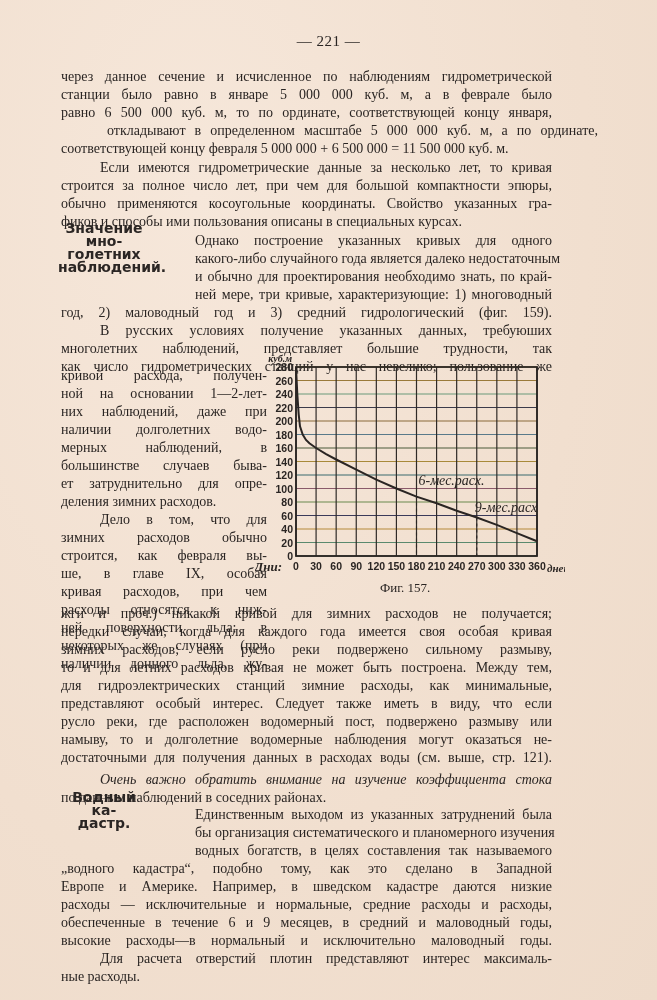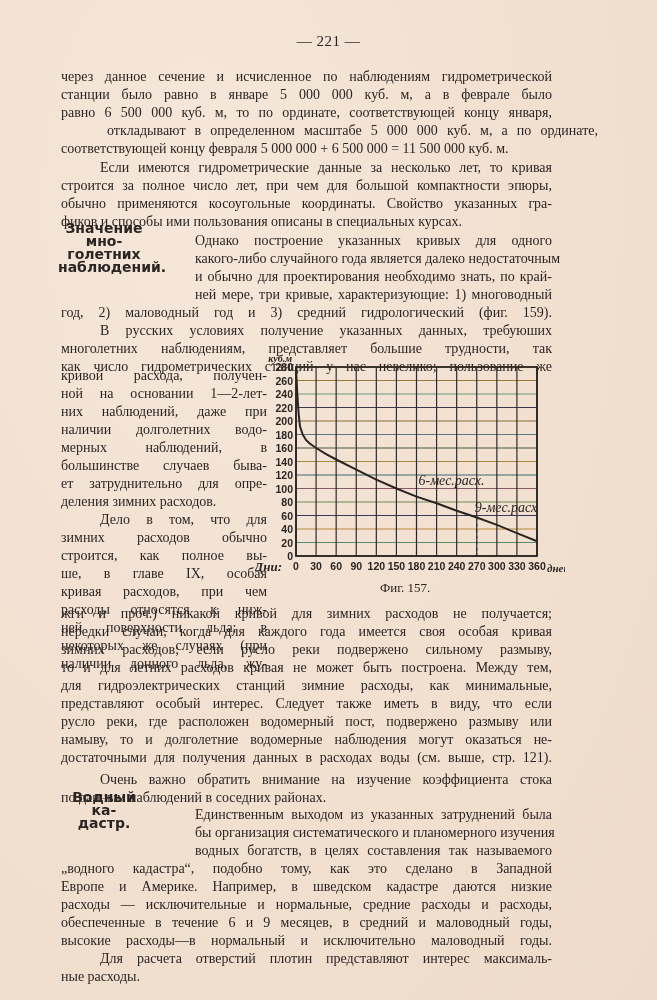--- a/index.html
+++ b/index.html
@@ -51,49 +51,49 @@
     <div class="line indent" style="top: 159px;">Если имеются гидрометрические данные за несколько лет, то кривая</div>
     <div class="line " style="top: 177px;">строится за полное число лет, при чем для большой компактности эпюры,</div>
     <div class="line " style="top: 195px;">обычно применяются косоугольные координаты. Свойство указанных гра-</div>
     <div class="line last" style="top: 213px;">фиков и способы ими пользования описаны в специальных курсах.</div>
     <div class="line mid" style="top: 232px; left: 195px;">Однако построение указанных кривых для одного</div>
     <div class="line mid" style="top: 250px;">какого-либо случайного года является далеко недостаточным</div>
     <div class="line mid" style="top: 268px;">и обычно для проектирования необходимо знать, по край-</div>
     <div class="line mid" style="top: 286px;">ней мере, три кривые, характеризующие: 1) многоводный</div>
     <div class="line " style="top: 304px;">год, 2) маловодный год и 3) средний гидрологический (фиг. 159).</div>
     <div class="line indent" style="top: 322px;">В русских условиях получение указанных данных, требуюших</div>
-    <div class="line " style="top: 340px;">многолетних наблюдениям, представляет большие трудности, так</div>
+    <div class="line " style="top: 340px;">многолетних наблюдений, представляет большие трудности, так</div>
     <div class="line " style="top: 358px;">как число гидрометрических станций у нас невелико; пользование же</div>
     <div class="line short" style="top: 367px;">кривой расхода, получен-</div>
     <div class="line short" style="top: 385px;">ной на основании 1—2-лет-</div>
     <div class="line short" style="top: 403px;">них наблюдений, даже при</div>
     <div class="line short" style="top: 421px;">наличии долголетних водо-</div>
     <div class="line short" style="top: 439px;">мерных наблюдений, в</div>
     <div class="line short" style="top: 457px;">большинстве случаев быва-</div>
     <div class="line short" style="top: 475px;">ет затруднительно для опре-</div>
     <div class="line short last" style="top: 493px;">деления зимних расходов.</div>
     <div class="line shortind" style="top: 511px;">Дело в том, что для</div>
     <div class="line short" style="top: 529px;">зимних расходов обычно</div>
-    <div class="line short" style="top: 547px;">строится, как полное вы-</div>
+    <div class="line short" style="top: 547px;">строится, как февраля вы-</div>
     <div class="line short" style="top: 565px;">ше, в главе IX, особая</div>
     <div class="line short" style="top: 583px;">кривая расходов, при чем</div>
     <div class="line short" style="top: 601px;">расходы относятся к ниж-</div>
     <div class="line short" style="top: 619px;">ней поверхности льда; в</div>
     <div class="line short" style="top: 637px;">некоторых же случаях (при</div>
     <div class="line short" style="top: 655px;">наличии донного льда, жу-</div>
     <div class="line " style="top: 605px;">жги и проч.) никакой кривой для зимних расходов не получается;</div>
     <div class="line " style="top: 623px;">нередки случаи, когда для каждого года имеется своя особая кривая</div>
     <div class="line " style="top: 641px;">зимних расходов; если русло реки подвержено сильному размыву,</div>
     <div class="line " style="top: 659px;">то и для летних расходов кривая не может быть построена. Между тем,</div>
     <div class="line " style="top: 677px;">для гидроэлектрических станций зимние расходы, как минимальные,</div>
     <div class="line " style="top: 695px;">представляют особый интерес. Следует также иметь в виду, что если</div>
     <div class="line " style="top: 713px;">русло реки, где расположен водомерный пост, подвержено размыву или</div>
     <div class="line " style="top: 731px;">намыву, то и долголетние водомерные наблюдения могут оказаться не-</div>
     <div class="line " style="top: 749px;">достаточными для получения данных в расходах воды (см. выше, стр. 121).</div>
-    <div class="line indent" style="top: 771px;">Очень важно обратить внимание на изучение коэффициента стока</div>
+    <div class="line indent" style="top: 771px; font-style: italic;">Очень важно обратить внимание на изучение коэффициента стока</div>
     <div class="line last" style="top: 789px;">по данным наблюдений в соседних районах.</div>
     <div class="line mid indentmid" style="top: 806px; left: 195px; width: 357px; padding-left: 0px;">Единственным выходом из указанных затруднений была</div>
     <div class="line mid" style="top: 824px;">бы организация систематического и планомерного изучения</div>
     <div class="line mid" style="top: 842px;">водных богатств, в целях составления так называемого</div>
     <div class="line " style="top: 860px;">„водного кадастра“, подобно тому, как это сделано в Западной</div>
     <div class="line " style="top: 878px;">Европе и Америке. Например, в шведском кадастре даются низкие</div>
     <div class="line " style="top: 896px;">расходы — исключительные и нормальные, средние расходы и расходы,</div>
     <div class="line " style="top: 914px;">обеспеченные в течение 6 и 9 месяцев, в средний и маловодный годы,</div>
     <div class="line " style="top: 932px;">высокие расходы—в нормальный и исключительно маловодный годы.</div>
     <div class="line indent" style="top: 950px;">Для расчета отверстий плотин представляют интерес максималь-</div>

